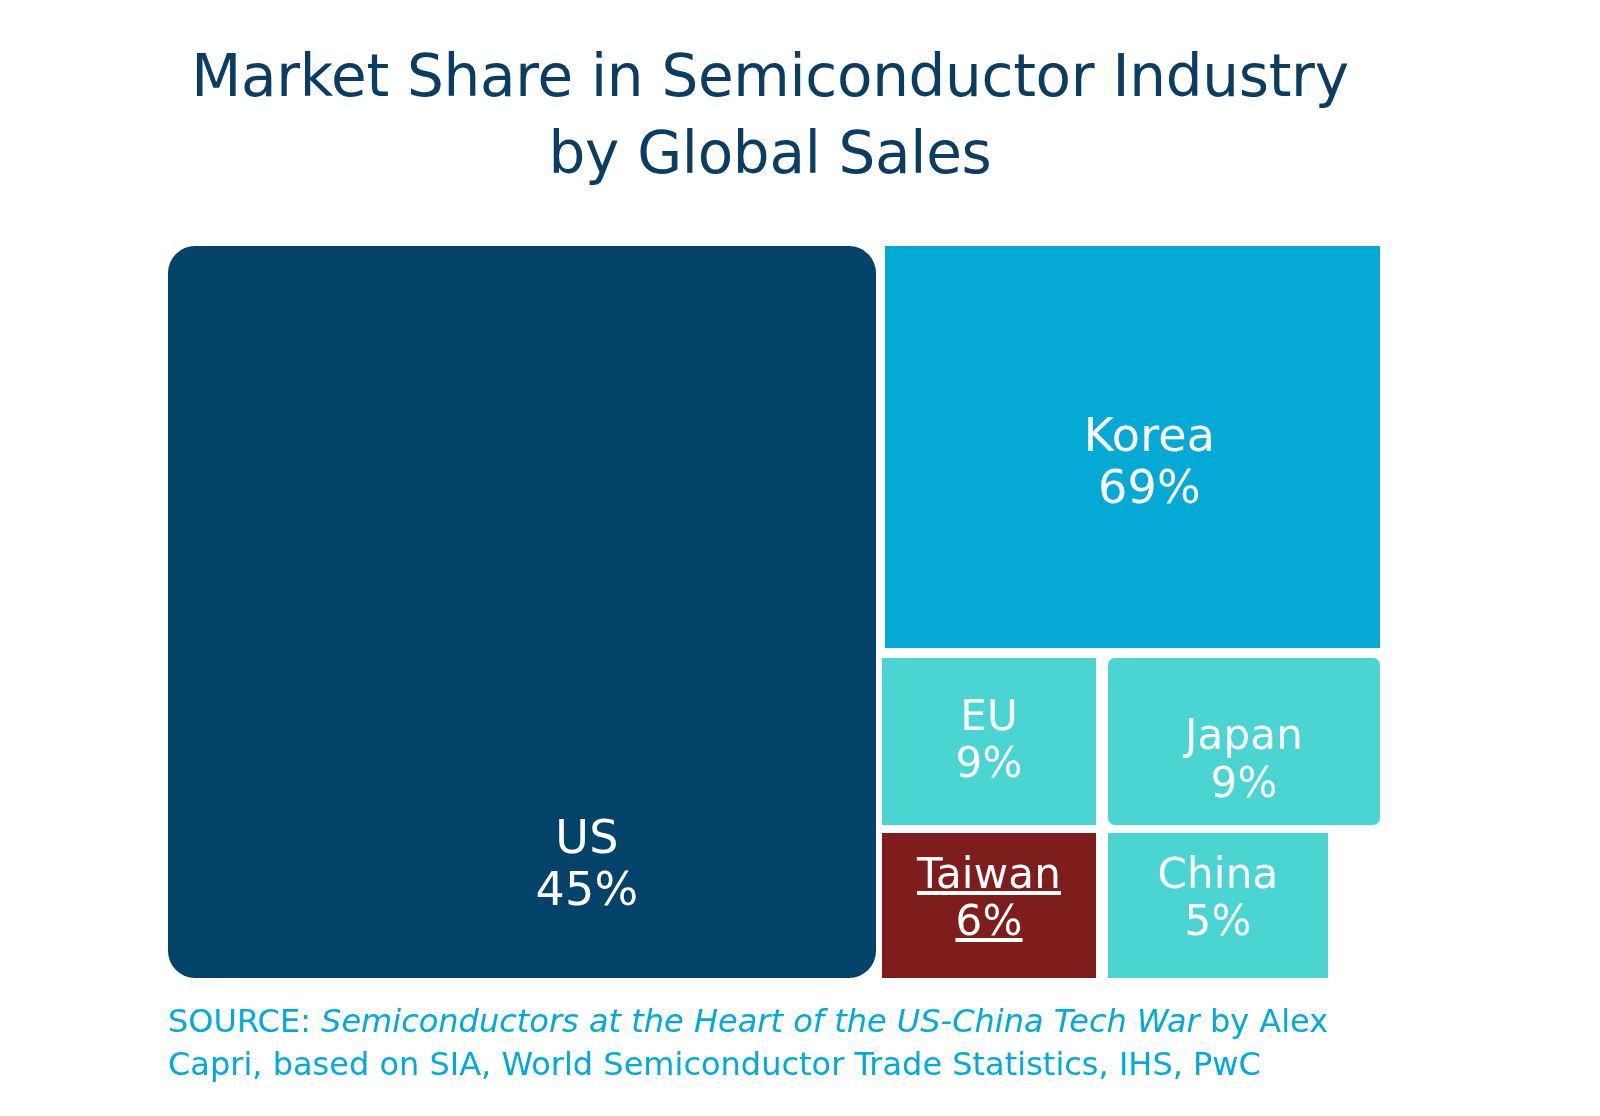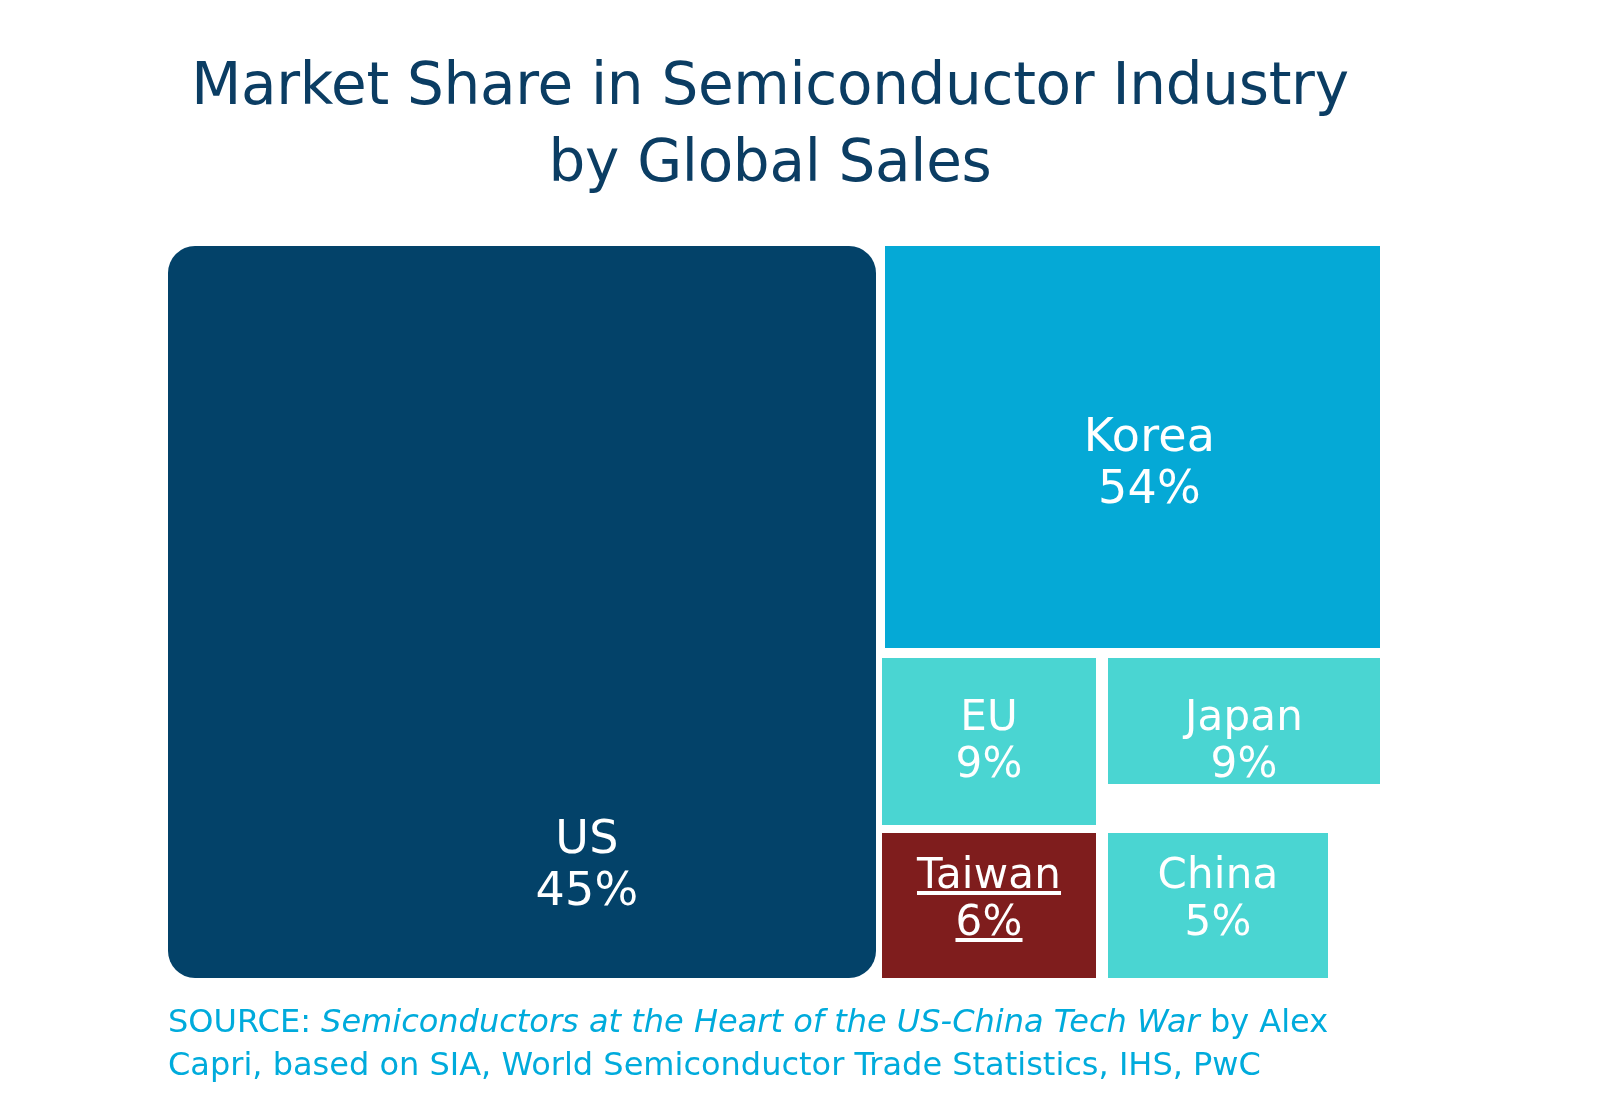--- a/index.html
+++ b/index.html
@@ -19,21 +19,21 @@
     position: relative;
     width: 1600px;
     height: 1116px;
     background: #ffffff;
   }
 
   
   #chart-title {
     position: absolute;
     left: 110px;
-    top: 46px;
+    top: 38px;
     width: 1320px;
     text-align: center;
     color: #0b3d63;
     font-family: "DejaVu Sans", "Liberation Sans", sans-serif;
     font-size: 58px;
     line-height: 1.32;
     font-weight: 400;
     letter-spacing: -0.3px;
     white-space: pre-line;
   }
@@ -114,22 +114,23 @@
     height: 167px;
     justify-content: flex-start;
   }
   #tile-eu .tile-inner { margin-top: 34px; }
 
   
   #tile-japan {
     left: 1108px;
     top: 658px;
     width: 272px;
-    height: 126px;
-    justify-content: flex-start;
+    height: 167px;
+    justify-content: center;
+    border-radius: 7px;
   }
   #tile-japan .tile-inner { margin-top: 34px; }
 
   
   #tile-taiwan {
     left: 882px;
     top: 833px;
     width: 214px;
     height: 145px;
     justify-content: flex-start;
@@ -175,21 +176,21 @@
     <div class="tile" id="tile-us" style="background: rgb(3, 66, 105);">
       <div class="tile-inner">
         <span class="tile-label">US</span>
         <span class="tile-value">45%</span>
       </div>
     </div>
 
     <div class="tile" id="tile-korea" style="background: rgb(5, 169, 214); padding-left: 16px;">
       <div class="tile-inner">
         <span class="tile-label">Korea</span>
-        <span class="tile-value">54%</span>
+        <span class="tile-value">69%</span>
       </div>
     </div>
 
     <div class="tile" id="tile-eu" style="background: rgb(74, 213, 210);">
       <div class="tile-inner">
         <span class="tile-label">EU</span>
         <span class="tile-value">9%</span>
       </div>
     </div>
 

